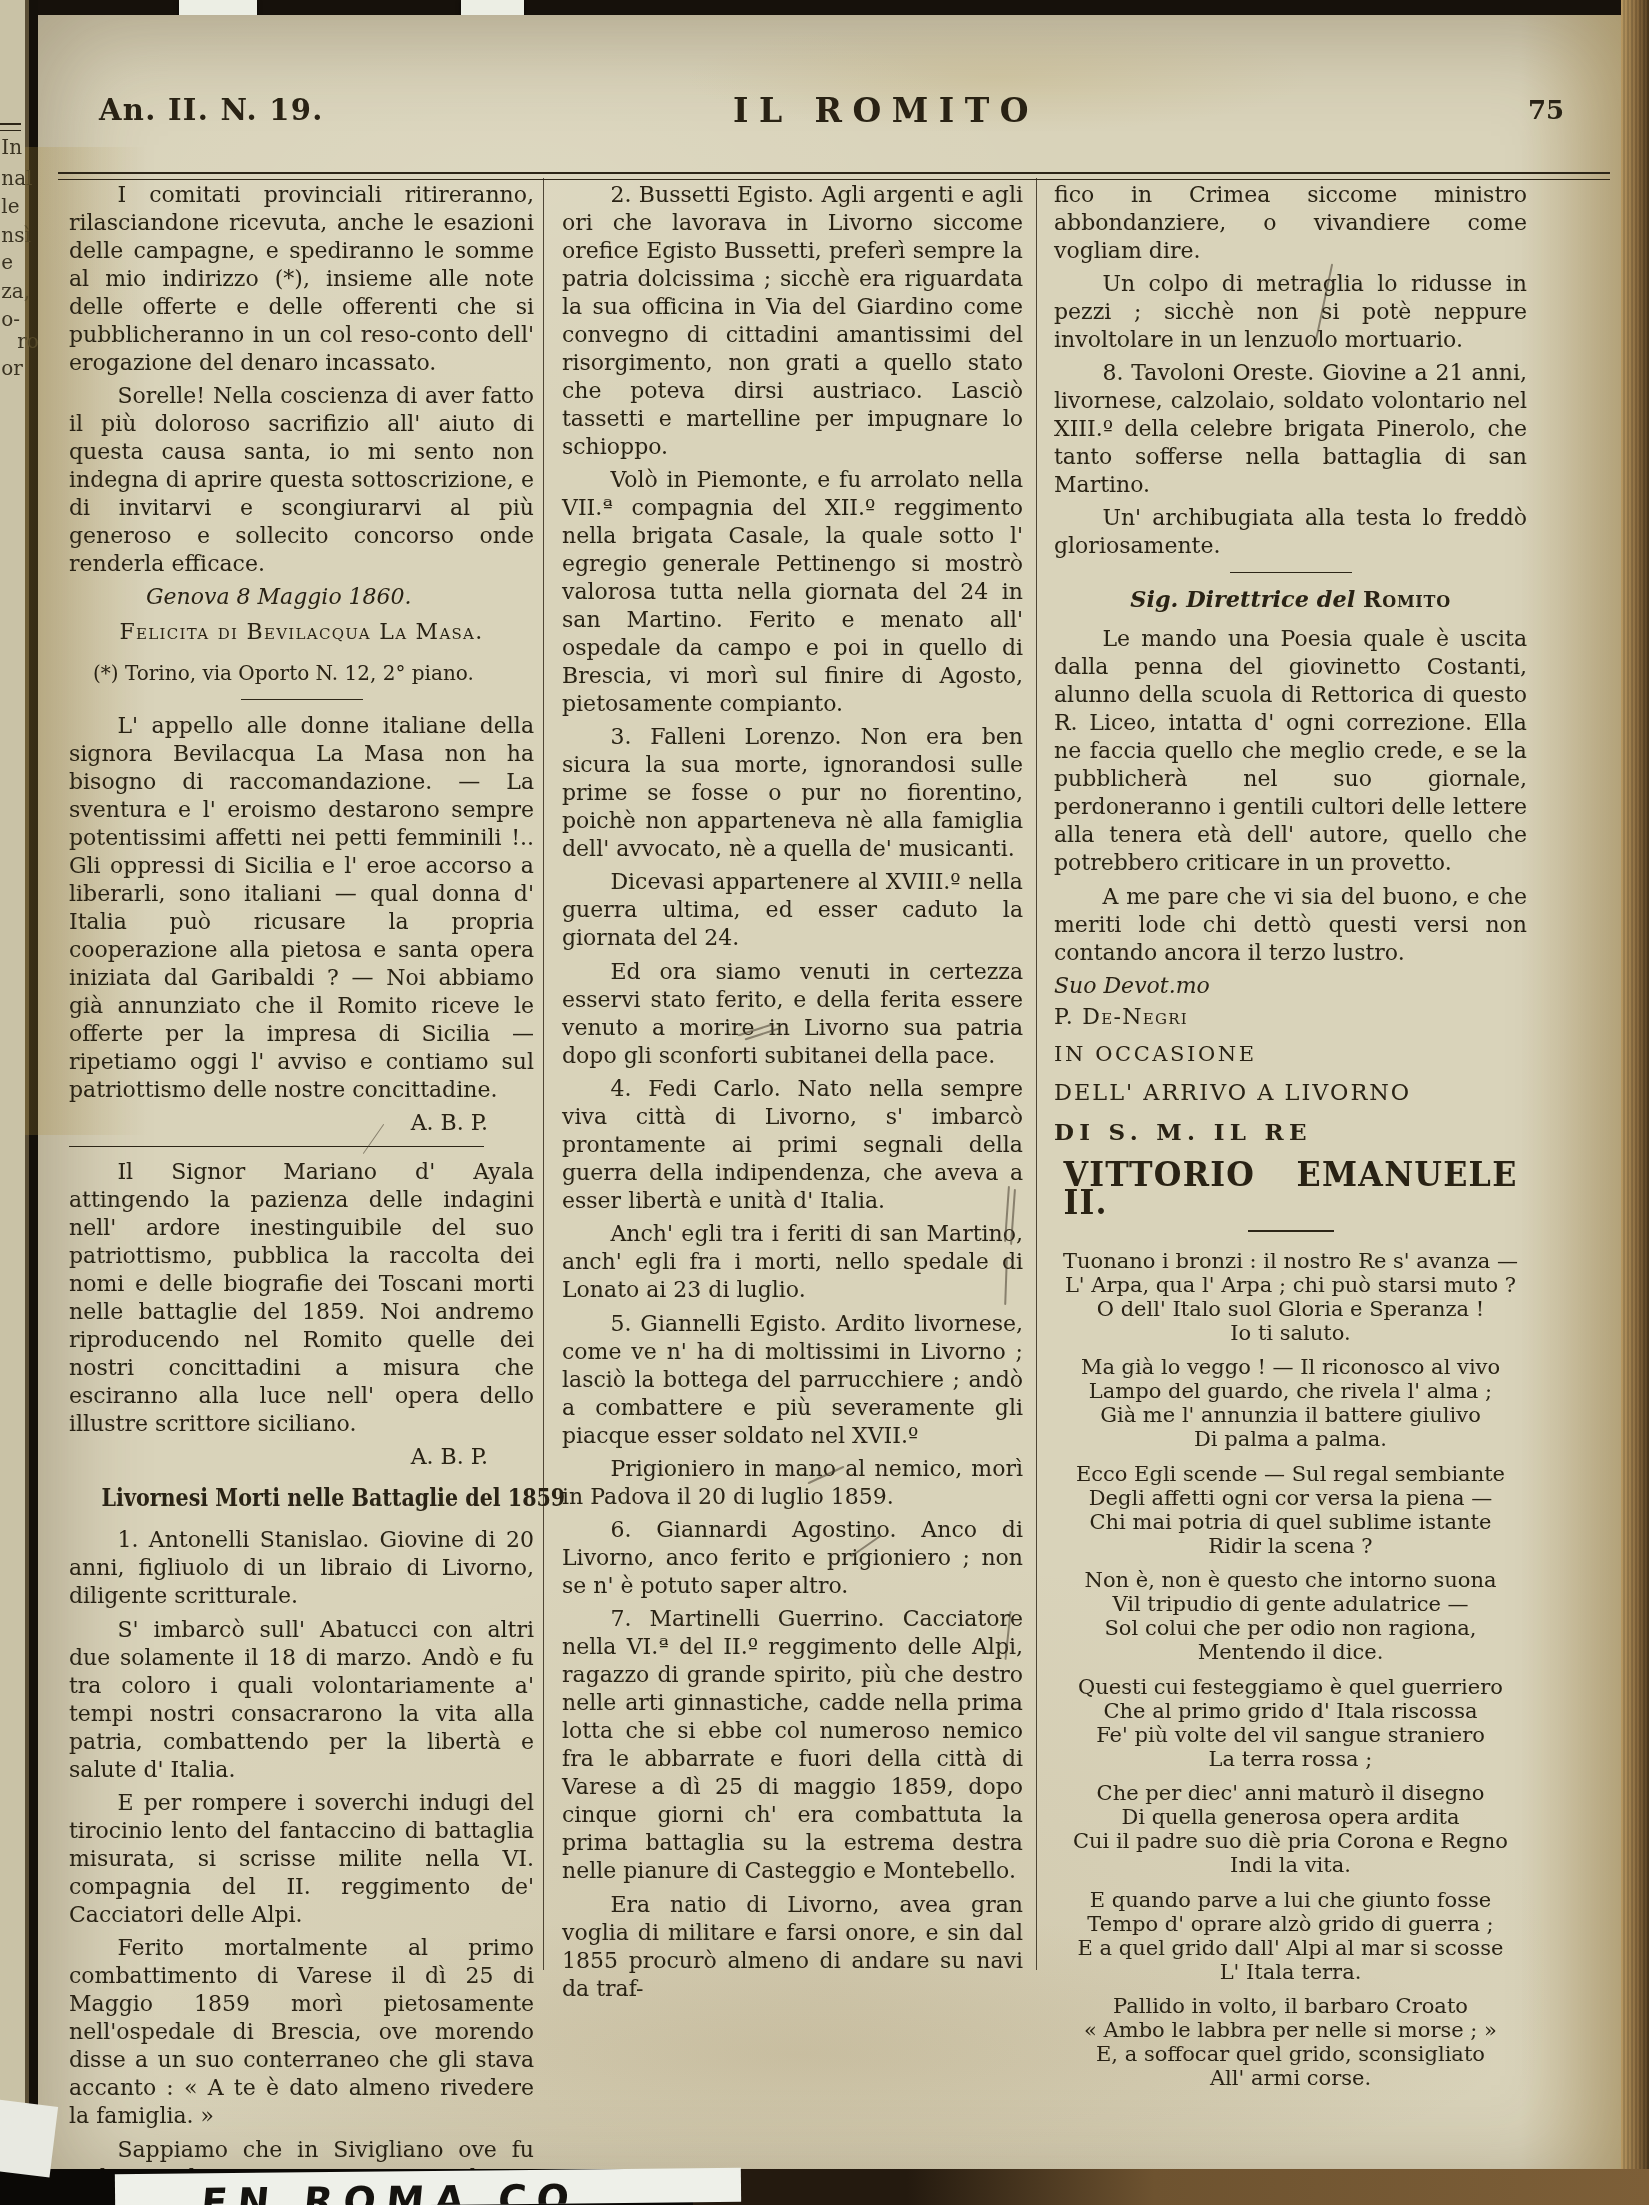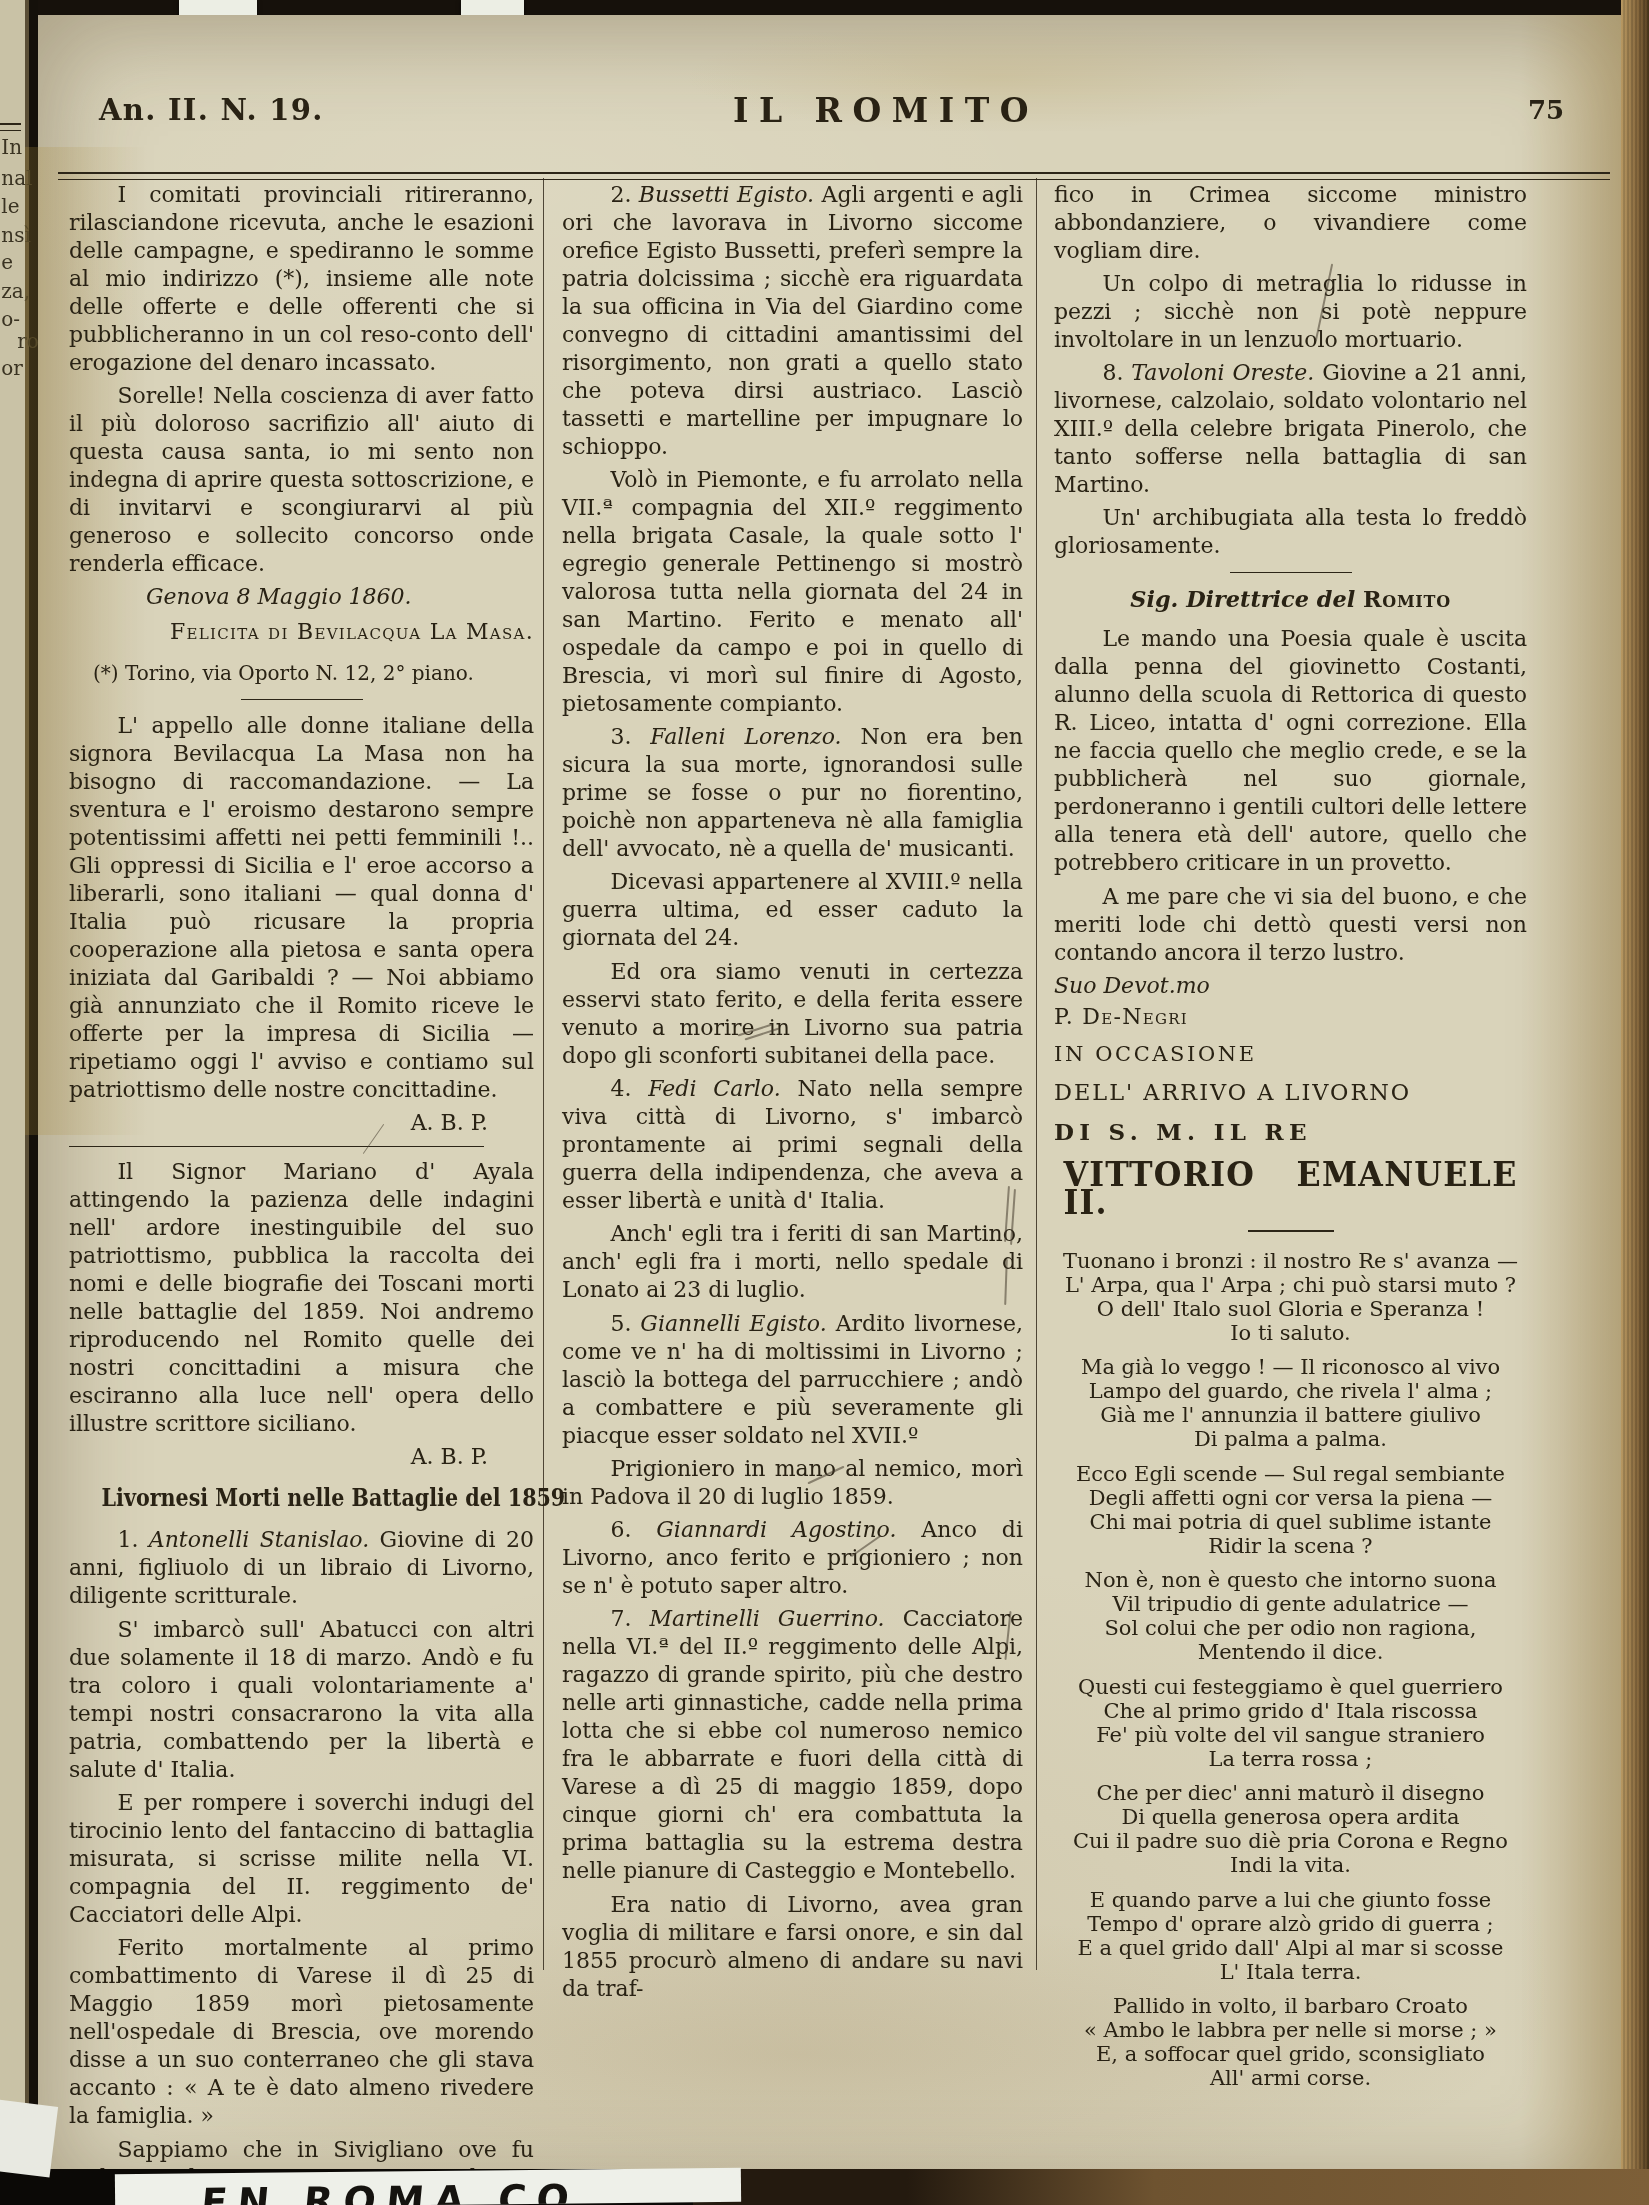--- a/index.html
+++ b/index.html
@@ -49,23 +49,23 @@
             border-top:2px solid #2c2517;border-bottom:1.3px solid #2c2517;}
 
   .vdiv{position:absolute;top:163px;width:1.3px;height:1792px;background:rgba(42,34,20,.8);}
   .d1{left:505px;} .d2{left:998px;}
 
   .col{position:absolute;top:166px;font-size:22px;line-height:28px;text-align:justify;}
   .c0{left:31px;width:465px;} .c1{left:524px;width:461px;} .c2{left:1016px;width:473px;}
 
   .para{margin:0 0 5.3px;}
   .ind{text-indent:2.2em;}
-  .iname{font-style:italic;}
+  .iname{}
   .dateline{font-style:italic;margin:5.3px 0 6.6px 3.5em;}
-  .sig-sc{text-align:right;font-variant:small-caps;letter-spacing:1.3px;margin:5px 0 8px;}
+  .sig-sc{text-align:center;font-variant:small-caps;letter-spacing:1.3px;margin:5px 0 8px;}
   .footnote{font-size:20px;margin:13px 0 6.6px 1.2em;}
   .sig{text-align:right;margin:1.3px 46px 8px 0;}
   .sig-i{font-style:italic;margin:1.3px 30px 2.6px 0;}
   .sig-sc2{text-align:left;font-variant:small-caps;letter-spacing:1.3px;margin:0 53px 9.2px 0;}
   .rule-center{width:122px;margin:12px auto;border-top:1.3px solid #2c2517;}
   .rule-left{width:415px;margin:9.2px 0 10.5px;border-top:1.3px solid #2c2517;}
   .rule-short{width:86px;margin:13px auto 17px;border-top:2px solid #2c2517;}
   .h1{font-weight:bold;font-size:24px;text-align:center;white-space:nowrap;
       transform:scaleX(.86);transform-origin:center;margin:13px 0 14.5px;}
   .h-letter{text-align:center;font-style:italic;font-size:22.4px;margin:8px 0 12px;}

